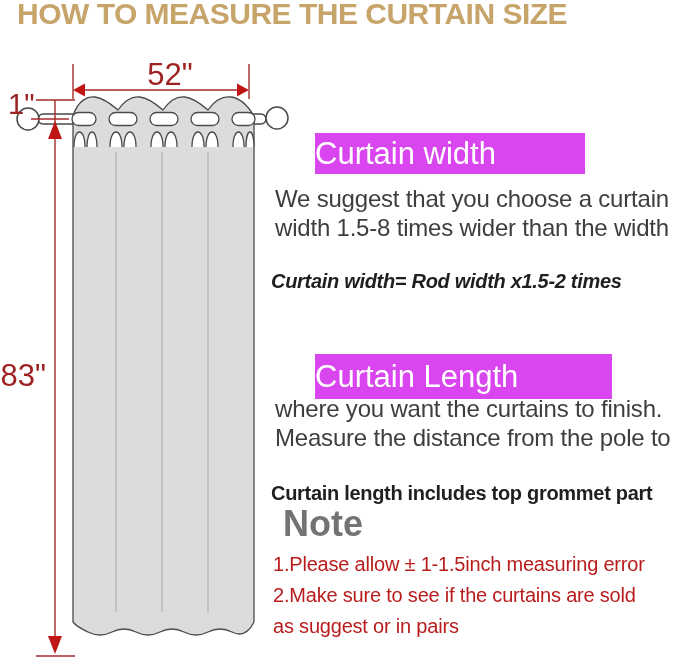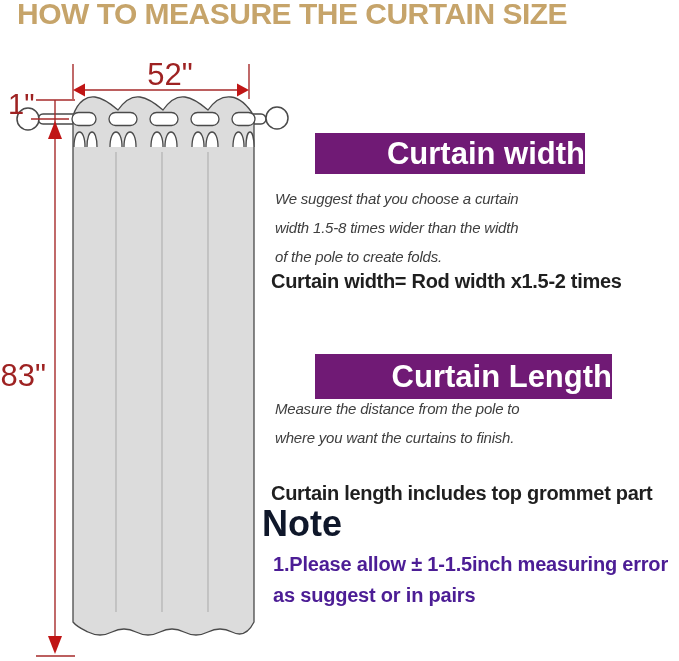--- a/index.html
+++ b/index.html
@@ -18,72 +18,70 @@
     font-size: 30px;
     font-weight: bold;
     letter-spacing: -0.5px;
     color: #c6a46a;
     white-space: nowrap;
   }
   .diagram-svg { position: absolute; left: 0; top: 45px; }
 
   .gold-bar {
     position: absolute;
-    background: #701a75;
+    background: #d946ef;
     color: #ffffff;
-    font-weight: bold;
-    text-align: right;
+    font-weight: normal;
+    text-align: left;
     white-space: nowrap;
   }
   .bar-width  { left: 315px; top: 133px; width: 270px; height: 41px; font-size: 31px; line-height: 42px; }
   .bar-length { left: 315px; top: 338px; width: 297px; height: 45px; font-size: 31px; line-height: 46px; margin-top: 16px; }
 
   .body-text {
     position: absolute;
     left: 275px;
     color: #3e3e3e;
-    font-size: 15px;
+    font-size: 24px;
     letter-spacing: -0.2px;
     line-height: 29px;
     white-space: nowrap;
-    font-style: italic;
   }
   .width-body  { top: 184px; }
   .length-body { top: 394px; }
 
   .formula {
     position: absolute;
     left: 271px;
     color: #1f1f1f;
     font-size: 20px;
     font-weight: bold;
     letter-spacing: -0.3px;
     white-space: nowrap;
   }
-  .width-formula  { top: 270px; }
+  .width-formula  { top: 270px; font-style: italic; }
   .length-formula { top: 455px; margin-top: 27px; }
 
   .note-heading {
     position: absolute;
-    left: 262px;
+    left: 283px;
     top: 503px;
     font-size: 36px;
     font-weight: bold;
-    color: #0f172a;
+    color: #737373;
   }
   .note-list {
     position: absolute;
     left: 273px;
     top: 549px;
-    color: #4c1d95;
+    color: #b91c1c;
     font-size: 20px;
     letter-spacing: -0.2px;
     line-height: 31px;
     white-space: nowrap;
-    font-weight: bold;
   }
   .dim-label {
     font-family: "Liberation Sans", sans-serif;
     fill: #9e2222;
   }
 </style>
 </head>
 <body>
 
 <div class="canvas">
@@ -161,30 +159,30 @@
 
     <text class="dim-label" x="170" y="85" font-size="31" text-anchor="middle">52"</text>
     <text class="dim-label" x="8" y="114" font-size="29" text-anchor="start">1"</text>
     <text class="dim-label" x="46" y="386" font-size="31" text-anchor="end">83"</text>
   </svg>
 
   <div class="gold-bar bar-width">Curtain width</div>
   <div class="body-text width-body">
     <div>We suggest that you choose a curtain</div>
     <div>width 1.5-8 times wider than the width</div>
-    <div>of the pole to create folds.</div>
   </div>
   <div class="formula width-formula">Curtain width= Rod width x1.5-2 times</div>
 
   <div class="gold-bar bar-length">Curtain Length</div>
   <div class="body-text length-body">
+    <div>where you want the curtains to finish.</div>
     <div>Measure the distance from the pole to</div>
-    <div>where you want the curtains to finish.</div>
   </div>
   <div class="formula length-formula">Curtain length includes top grommet part</div>
 
   <div class="note-heading">Note</div>
   <div class="note-list">
     <div>1.Please allow ± 1-1.5inch measuring error</div>
+    <div>2.Make sure to see if the curtains are sold</div>
     <div>as suggest or in pairs</div>
   </div>
 
 </div>
 
 </body></html>

